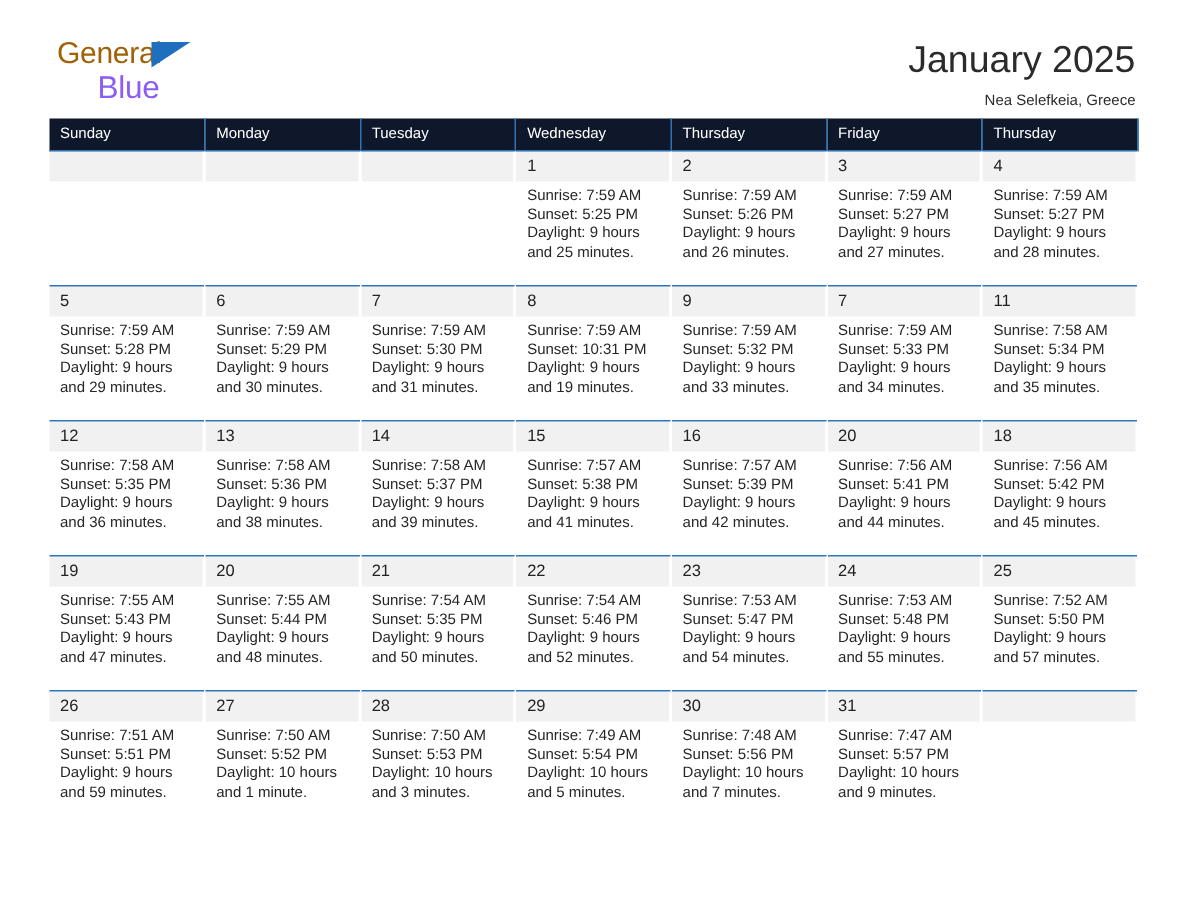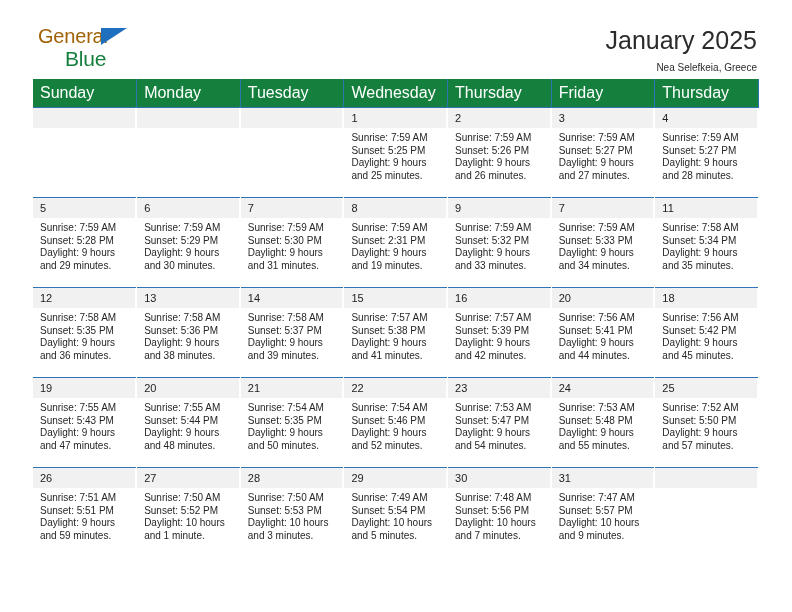--- a/index.html
+++ b/index.html
@@ -41,21 +41,21 @@
   .brand-general {
     font-size: 20px;
     line-height: 21px;
     color: #a16207;
     letter-spacing: -0.2px;
     display: block;
   }
   .brand-blue {
     font-size: 21px;
     line-height: 21px;
-    color: #15803d;
+    color: #8b5cf6;
     letter-spacing: -0.2px;
     display: block;
     margin-top: 1px;
     margin-left: 27px;
   }
   .brand-triangle {
     position: absolute;
     left: 68px;
     top: 2px;
     width: 0;
@@ -83,23 +83,23 @@
   }
 
   
   .calendar {
     width: 726px;
     border-collapse: collapse;
     table-layout: fixed;
     margin-top: 7px;
   }
   .calendar th {
-    background: #15803d;
+    background: #0f172a;
     color: #ffffff;
-    font-size: 16px;
+    font-size: 10px;
     font-weight: normal;
     text-align: left;
     padding: 5px 0 5px 7px;
     height: 20px;
     box-sizing: border-box;
     border-right: 1px solid #2f74b5;
   }
   .calendar td {
     vertical-align: top;
     padding: 0;
@@ -258,21 +258,21 @@
               <div>Sunrise: 7:59 AM</div>
               <div>Sunset: 5:30 PM</div>
               <div>Daylight: 9 hours</div>
               <div>and 31 minutes.</div>
             </div>
           </td>
           <td class="day-cell">
             <div class="daynum">8</div>
             <div class="daybody">
               <div>Sunrise: 7:59 AM</div>
-              <div>Sunset: 2:31 PM</div>
+              <div>Sunset: 10:31 PM</div>
               <div>Daylight: 9 hours</div>
               <div>and 19 minutes.</div>
             </div>
           </td>
           <td class="day-cell">
             <div class="daynum">9</div>
             <div class="daybody">
               <div>Sunrise: 7:59 AM</div>
               <div>Sunset: 5:32 PM</div>
               <div>Daylight: 9 hours</div>

